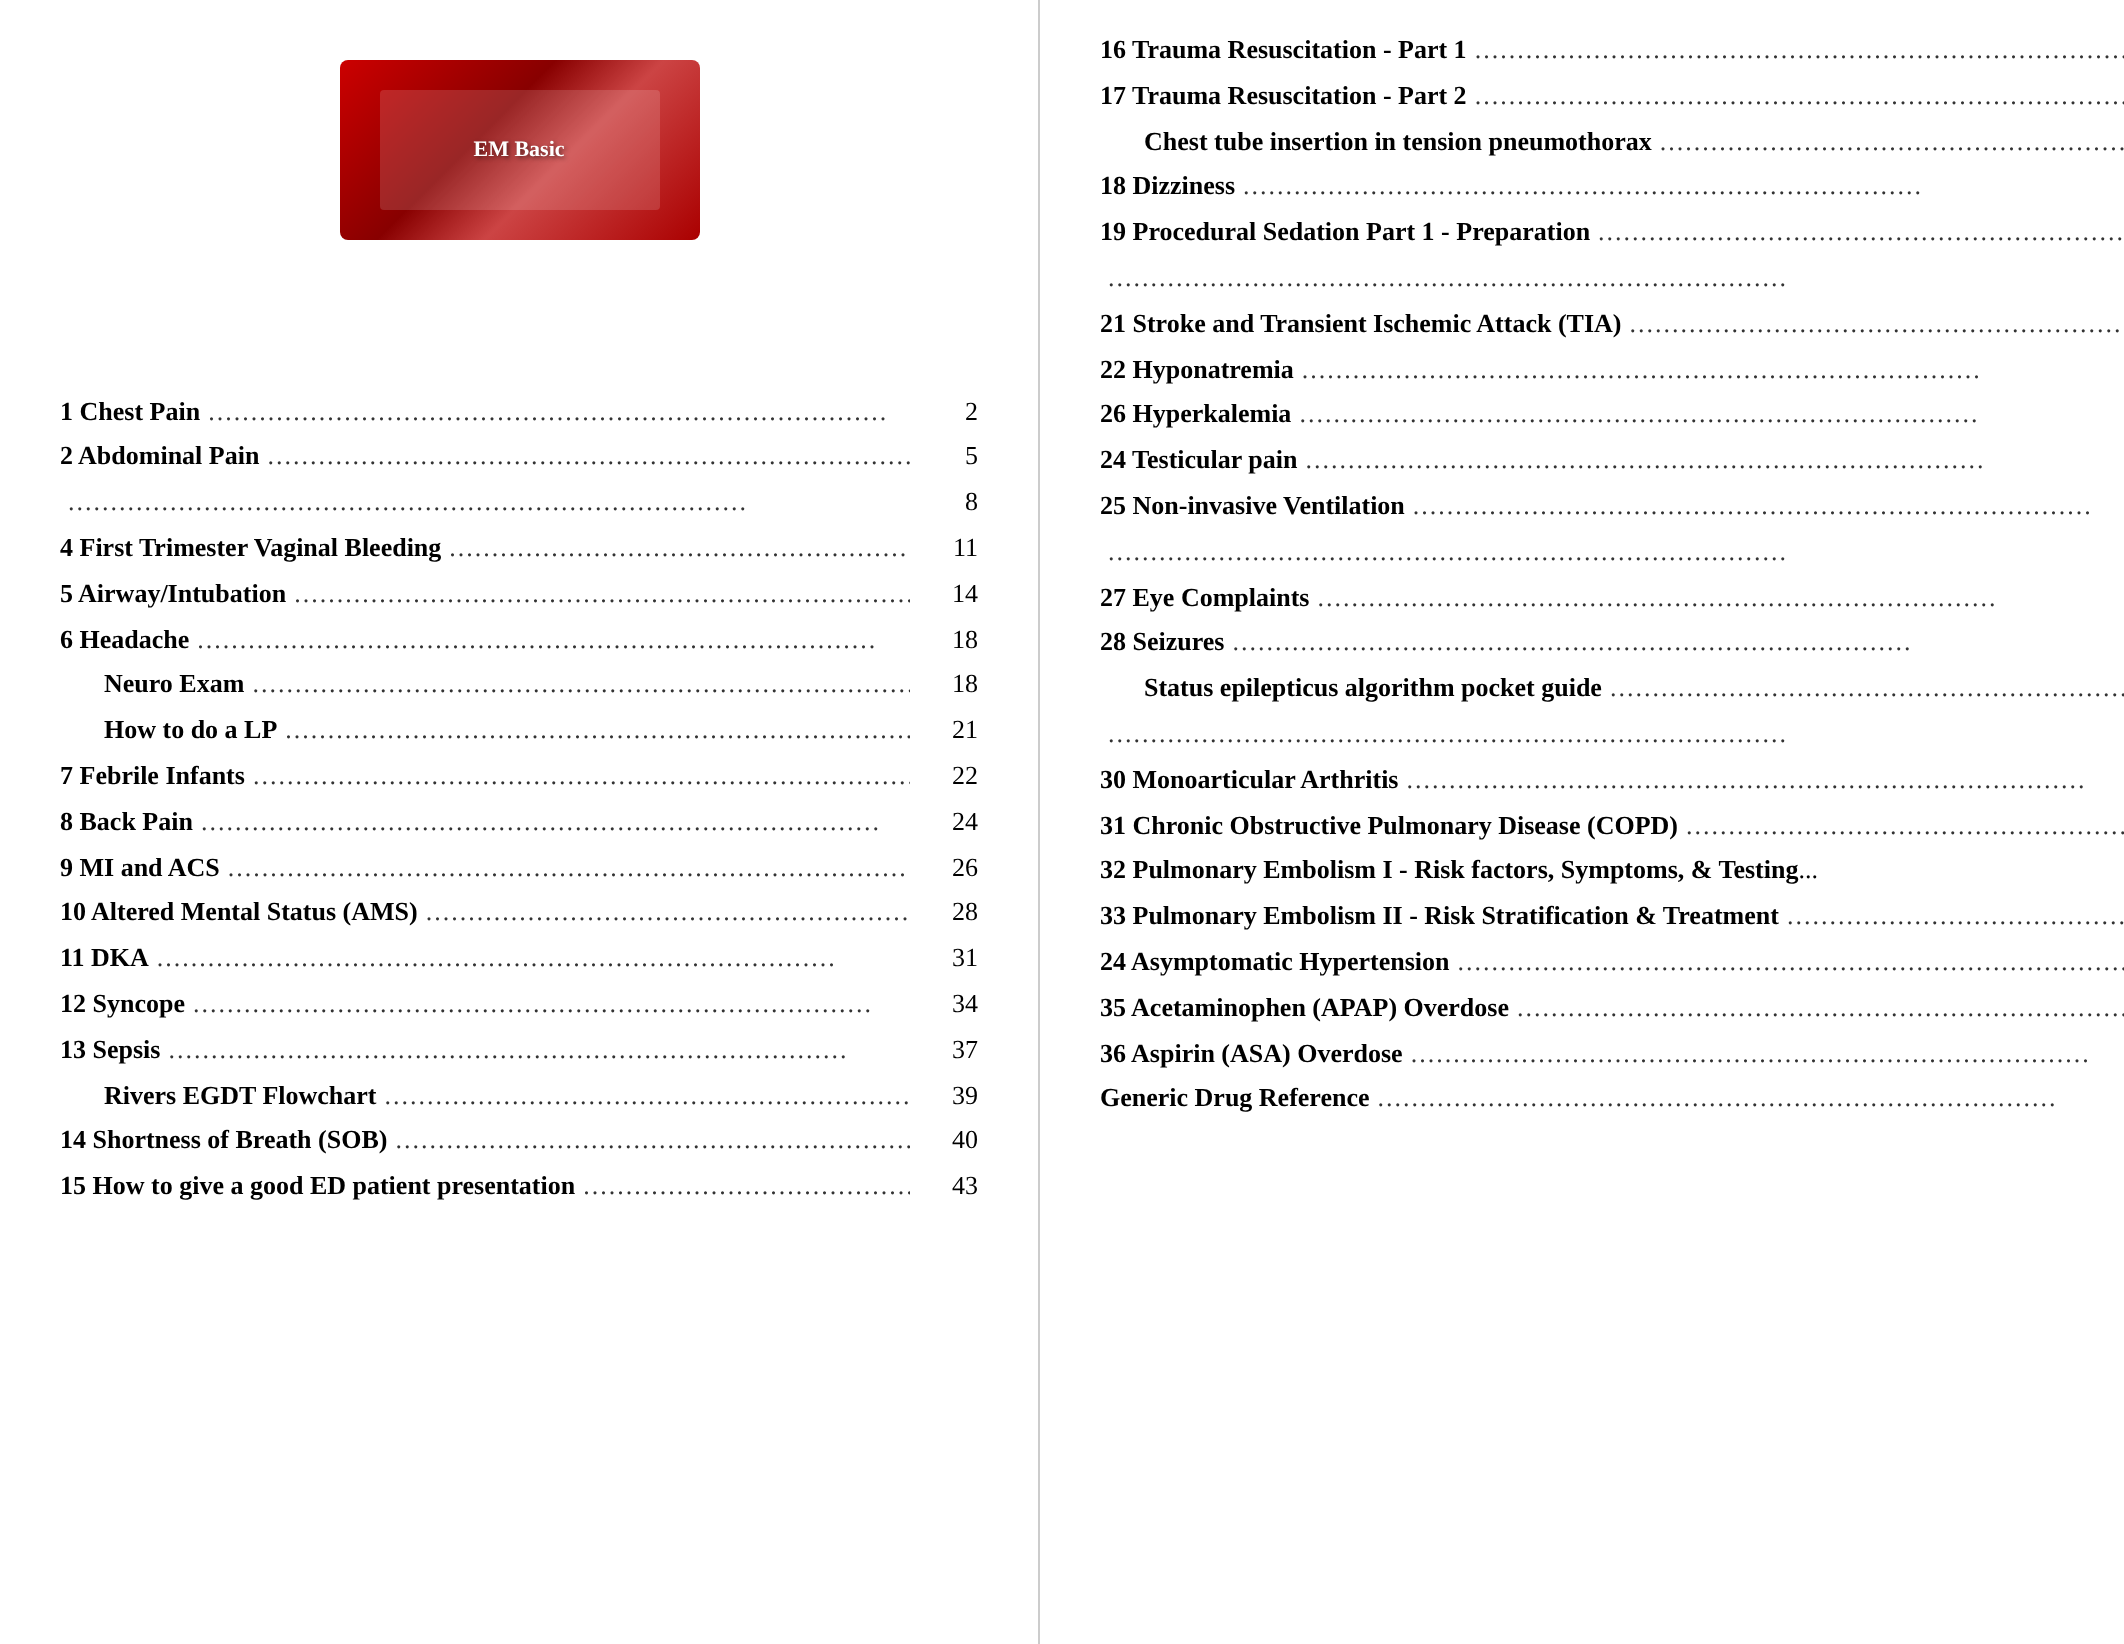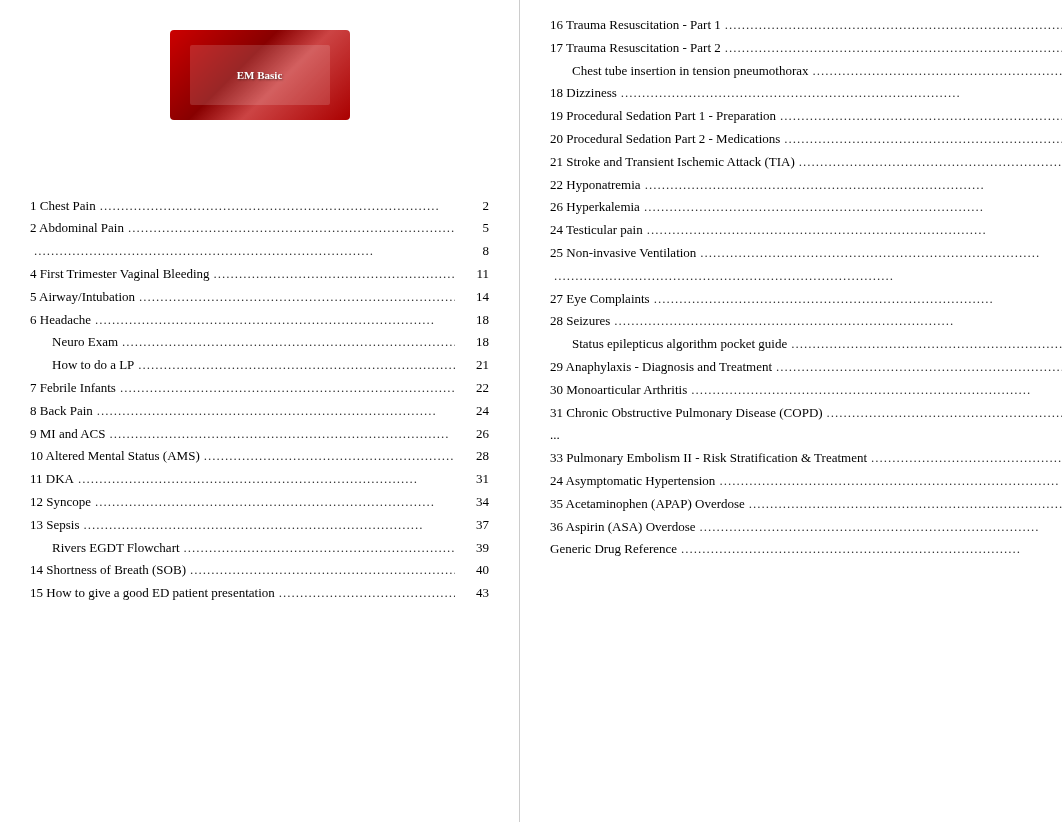--- a/index.html
+++ b/index.html
@@ -81,20 +81,21 @@
       min-height: 822px;
     }
     .toc-row {
       display: flex;
       align-items: baseline;
       margin-bottom: 2px;
       line-height: 1.6;
     }
     .toc-row .entry-text {
       white-space: nowrap;
+      font-weight: bold;
     }
     .toc-row .dots {
       flex: 1;
       overflow: hidden;
       white-space: nowrap;
     }
     .toc-row .page-num {
       min-width: 30px;
       text-align: right;
     }
@@ -229,21 +230,20 @@
       </div>
       <div class="toc-row">
         <span class="entry-text">18 Dizziness</span>
         <span class="dots" style="display: inline-block; flex: 1 1 0%; overflow: hidden; margin: 0px 4px; color: rgb(51, 51, 51); font-size: 13px; letter-spacing: 1px;">................................................................................</span>
       </div>
       <div class="toc-row">
         <span class="entry-text">19 Procedural Sedation Part 1 - Preparation</span>
         <span class="dots" style="display: inline-block; flex: 1 1 0%; overflow: hidden; margin: 0px 4px; color: rgb(51, 51, 51); font-size: 13px; letter-spacing: 1px;">................................................................................</span>
       </div>
       <div class="toc-row">
-        <span class="entry-text">20 Procedural Sedation Part 2 - Medications</span>
         <span class="dots" style="display: inline-block; flex: 1 1 0%; overflow: hidden; margin: 0px 4px; color: rgb(51, 51, 51); font-size: 13px; letter-spacing: 1px;">................................................................................</span>
       </div>
       <div class="toc-row">
         <span class="entry-text">21 Stroke and Transient Ischemic Attack (TIA)</span>
         <span class="dots" style="display: inline-block; flex: 1 1 0%; overflow: hidden; margin: 0px 4px; color: rgb(51, 51, 51); font-size: 13px; letter-spacing: 1px;">................................................................................</span>
       </div>
       <div class="toc-row">
         <span class="entry-text">22 Hyponatremia</span>
         <span class="dots" style="display: inline-block; flex: 1 1 0%; overflow: hidden; margin: 0px 4px; color: rgb(51, 51, 51); font-size: 13px; letter-spacing: 1px;">................................................................................</span>
       </div>
@@ -268,32 +268,32 @@
       </div>
       <div class="toc-row">
         <span class="entry-text">28 Seizures</span>
         <span class="dots" style="display: inline-block; flex: 1 1 0%; overflow: hidden; margin: 0px 4px; color: rgb(51, 51, 51); font-size: 13px; letter-spacing: 1px;">................................................................................</span>
       </div>
       <div class="toc-row indented">
         <span class="entry-text">Status epilepticus algorithm pocket guide</span>
         <span class="dots" style="display: inline-block; flex: 1 1 0%; overflow: hidden; margin: 0px 4px; color: rgb(51, 51, 51); font-size: 13px; letter-spacing: 1px;">................................................................................</span>
       </div>
       <div class="toc-row">
-        <span class="entry-text">29 Anaphylaxis - Diagnosis and Treatment</span>
         <span class="dots" style="display: inline-block; flex: 1 1 0%; overflow: hidden; margin: 0px 4px; color: rgb(51, 51, 51); font-size: 13px; letter-spacing: 1px;">................................................................................</span>
       </div>
       <div class="toc-row">
         <span class="entry-text">30 Monoarticular Arthritis</span>
         <span class="dots" style="display: inline-block; flex: 1 1 0%; overflow: hidden; margin: 0px 4px; color: rgb(51, 51, 51); font-size: 13px; letter-spacing: 1px;">................................................................................</span>
       </div>
       <div class="toc-row">
         <span class="entry-text">31 Chronic Obstructive Pulmonary Disease (COPD)</span>
         <span class="dots" style="display: inline-block; flex: 1 1 0%; overflow: hidden; margin: 0px 4px; color: rgb(51, 51, 51); font-size: 13px; letter-spacing: 1px;">................................................................................</span>
       </div>
       <div class="toc-row">
+        <span class="entry-text">32 Pulmonary Embolism I - Risk factors, Symptoms, &amp; Testing</span>
         <span class="dots" style="flex: 1 1 0%;"> ...</span>
       </div>
       <div class="toc-row">
         <span class="entry-text">33 Pulmonary Embolism II - Risk Stratification &amp; Treatment</span>
         <span class="dots" style="display: inline-block; flex: 1 1 0%; overflow: hidden; margin: 0px 4px; color: rgb(51, 51, 51); font-size: 13px; letter-spacing: 1px;">................................................................................</span>
       </div>
       <div class="toc-row">
         <span class="entry-text">24 Asymptomatic Hypertension</span>
         <span class="dots" style="display: inline-block; flex: 1 1 0%; overflow: hidden; margin: 0px 4px; color: rgb(51, 51, 51); font-size: 13px; letter-spacing: 1px;">................................................................................</span>
       </div>

